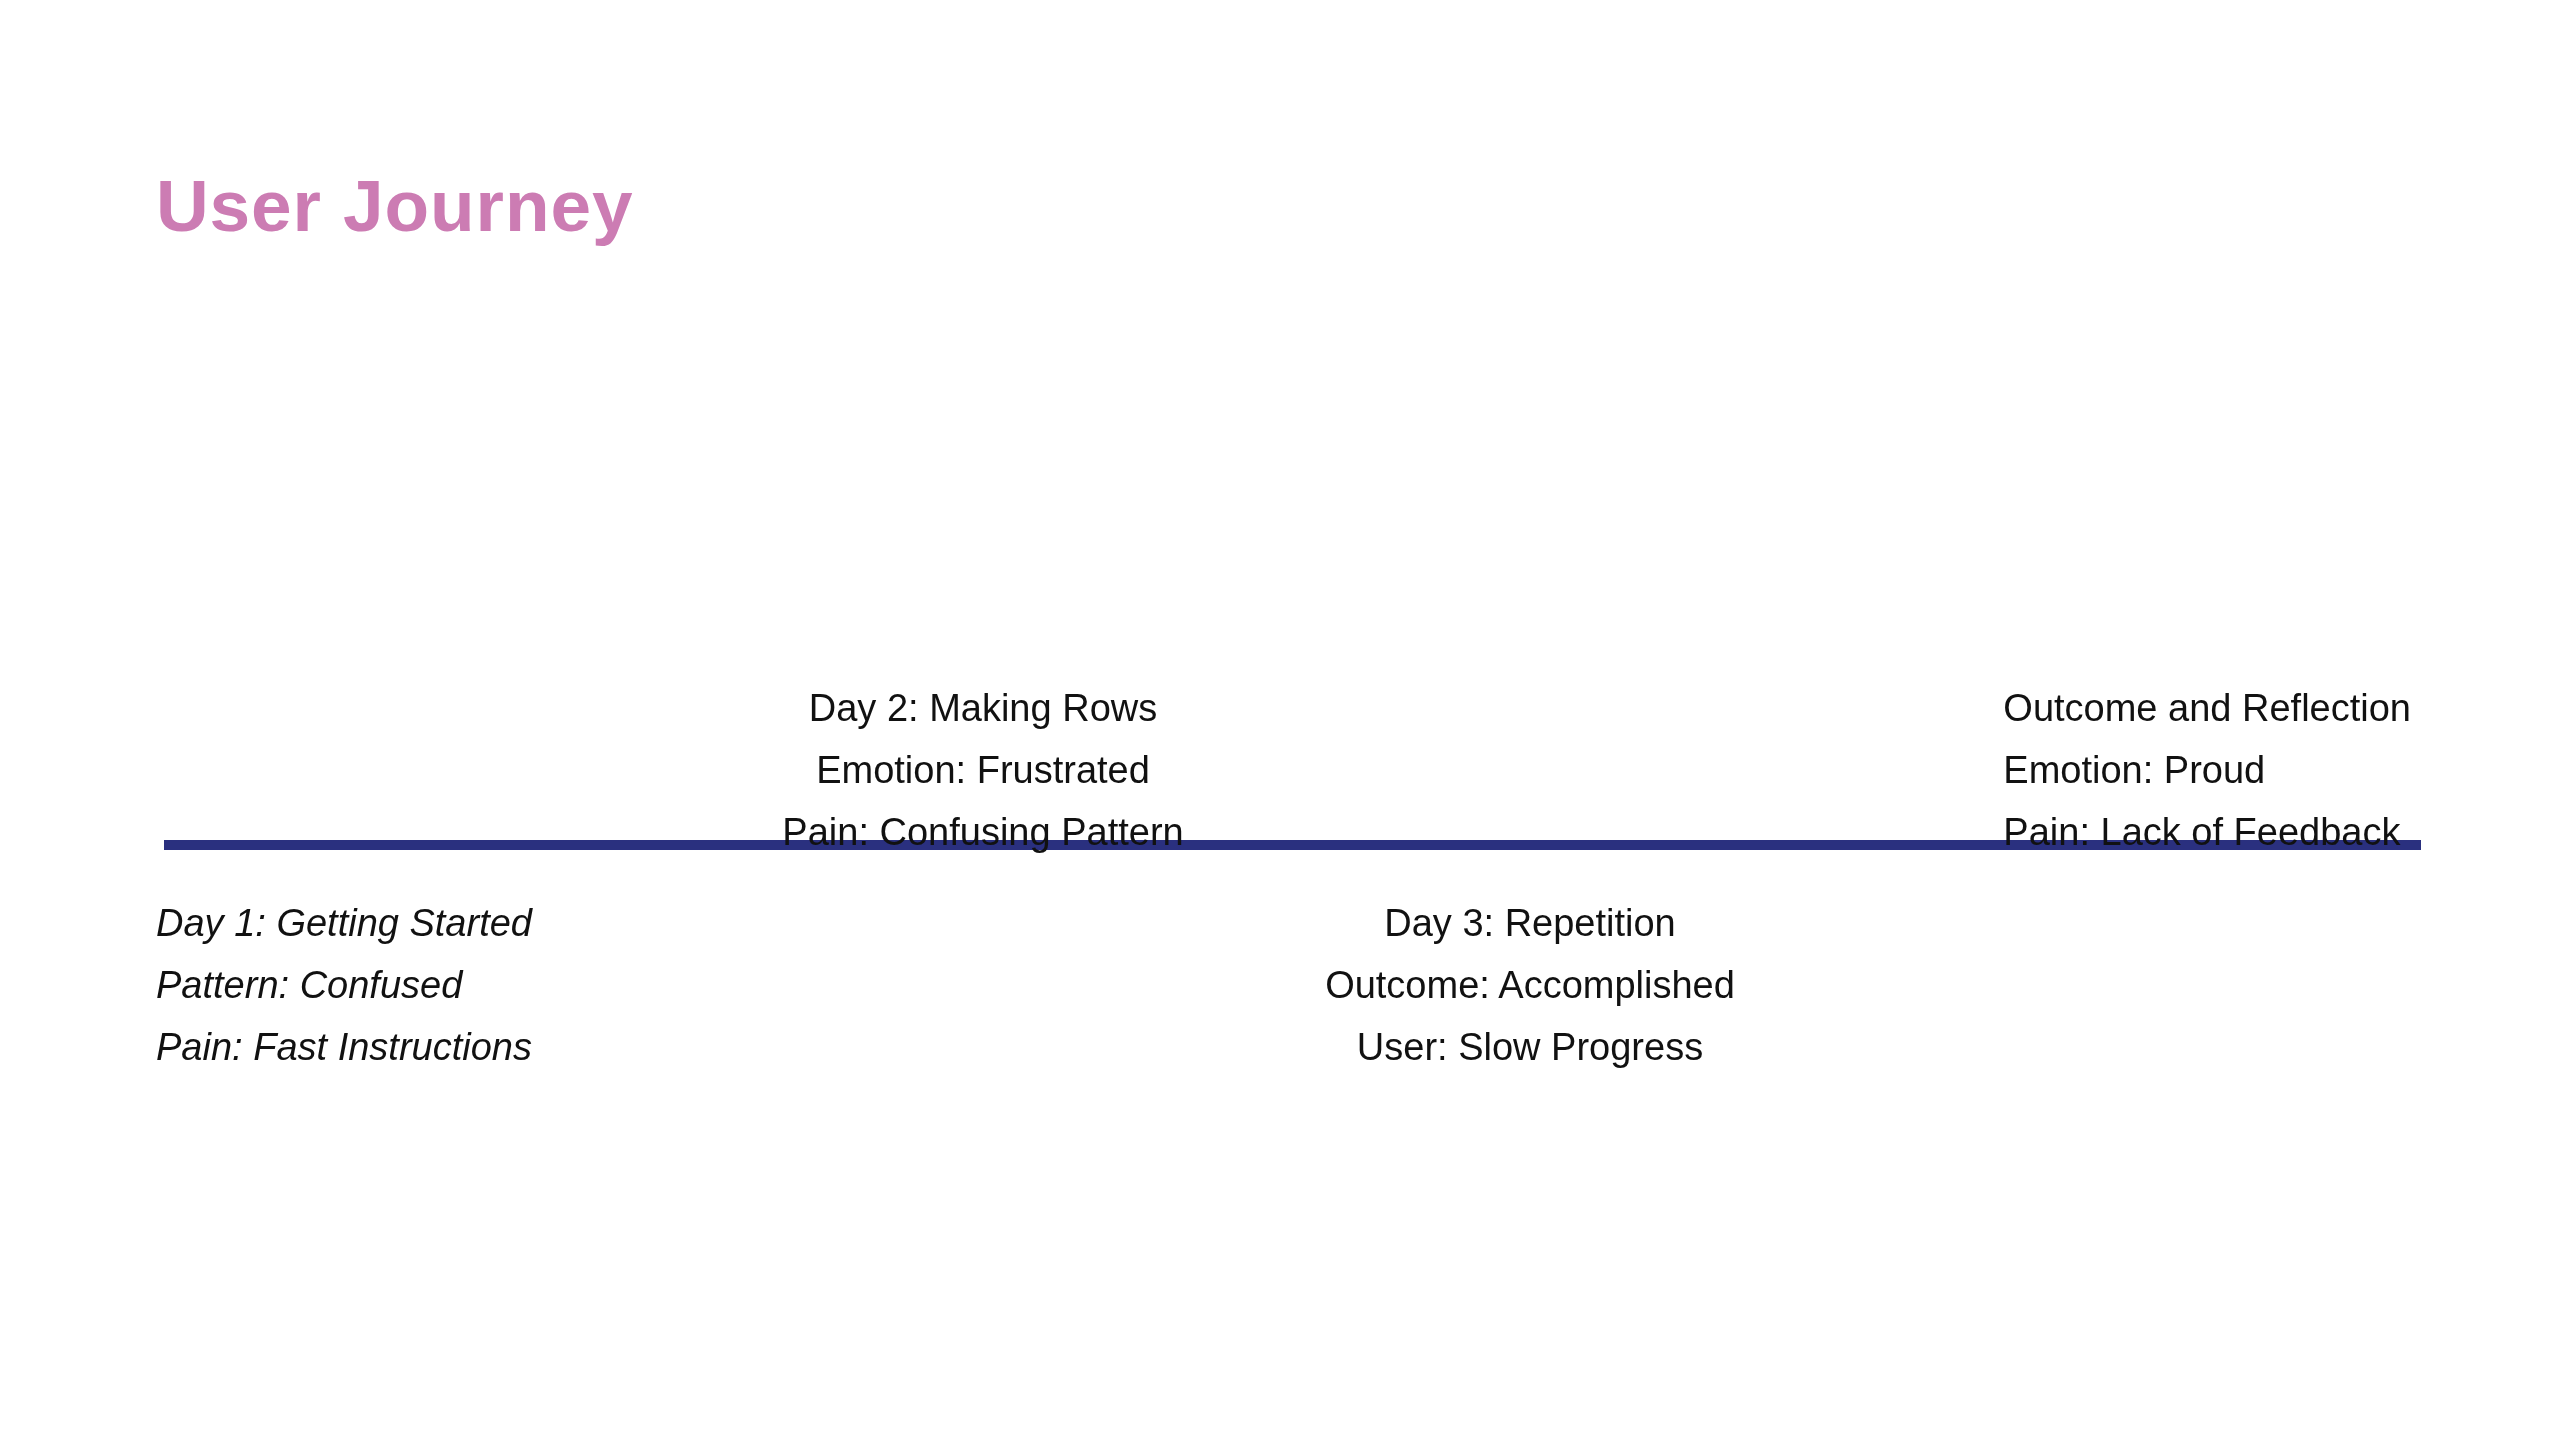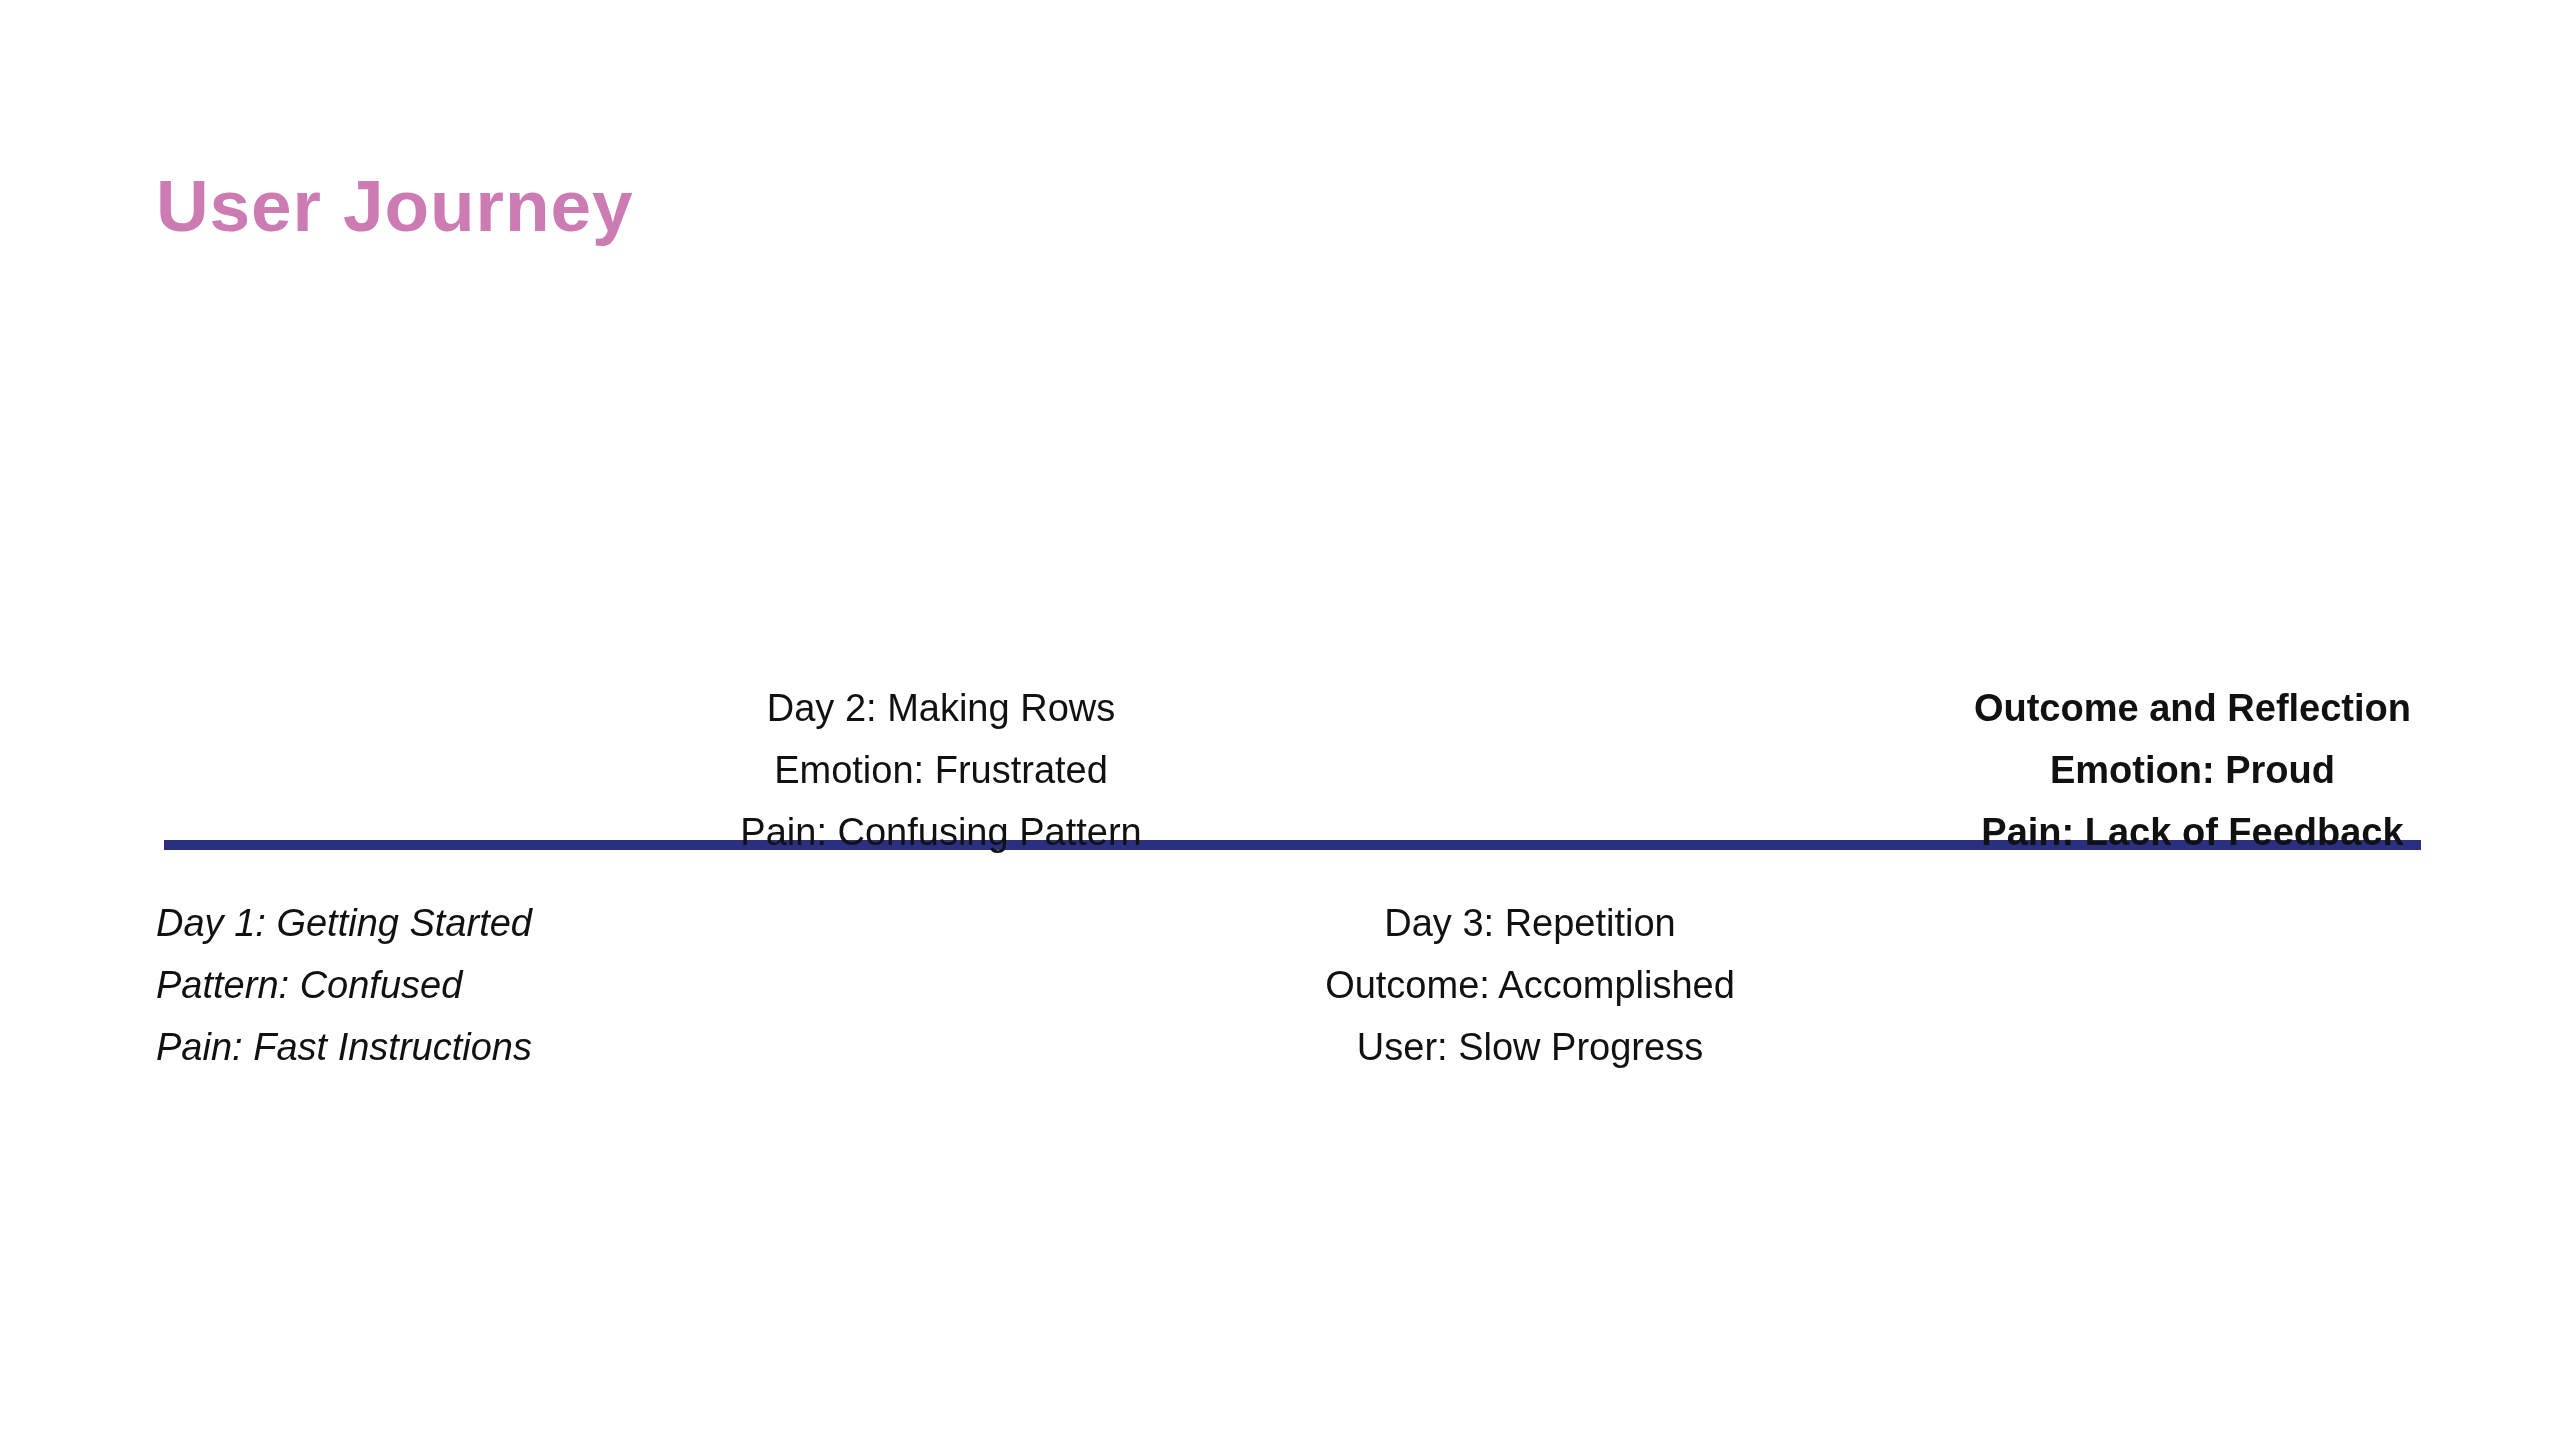--- a/index.html
+++ b/index.html
@@ -44,23 +44,23 @@
     position: absolute;
     font-size: 38px;
     line-height: 52px;
     color: var(--text-color);
     white-space: nowrap;
   }
   .stop.above { top: 667px; }
   .stop.below { top: 882px; }
   .stop.align-left   { text-align: left; }
   .stop.align-center { text-align: center; transform: translateX(-50%); }
-  .stop.align-right  { text-align: center; font-weight: bold; }
+  .stop.align-right  { text-align: left; }
   .stop-day-1   { left: 141px; font-style: italic; }
-  .stop-day-2   { left: 936px; }
+  .stop-day-2   { left: 978px; }
   .stop-day-3   { left: 1525px; }
   .stop-outcome { right: 160px; }
 </style>
 </head>
 <body>
 
 <div class="slide">
 
   <h1 class="page-title">User Journey</h1>
 

